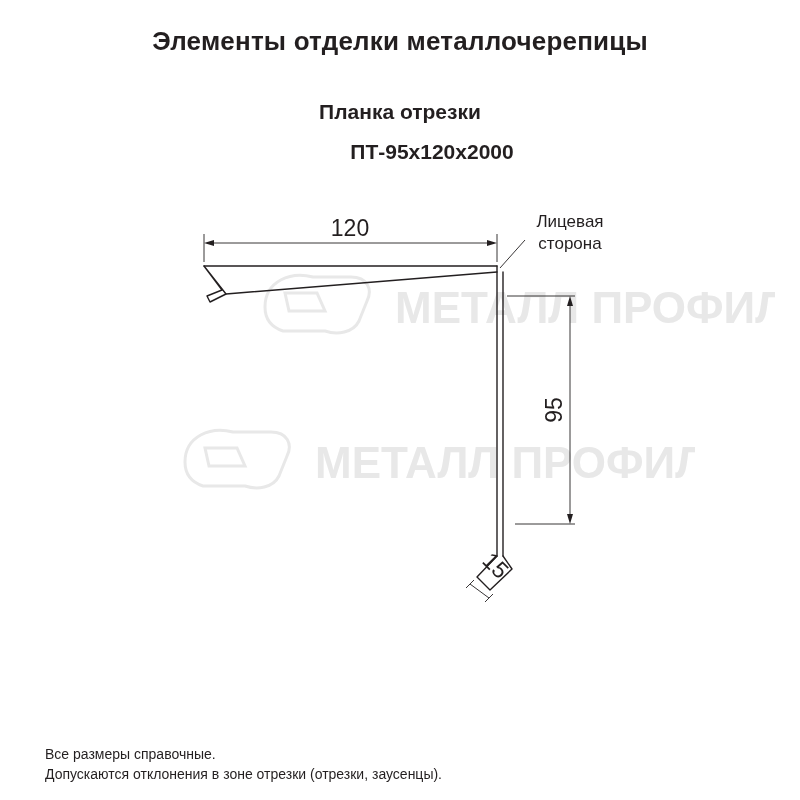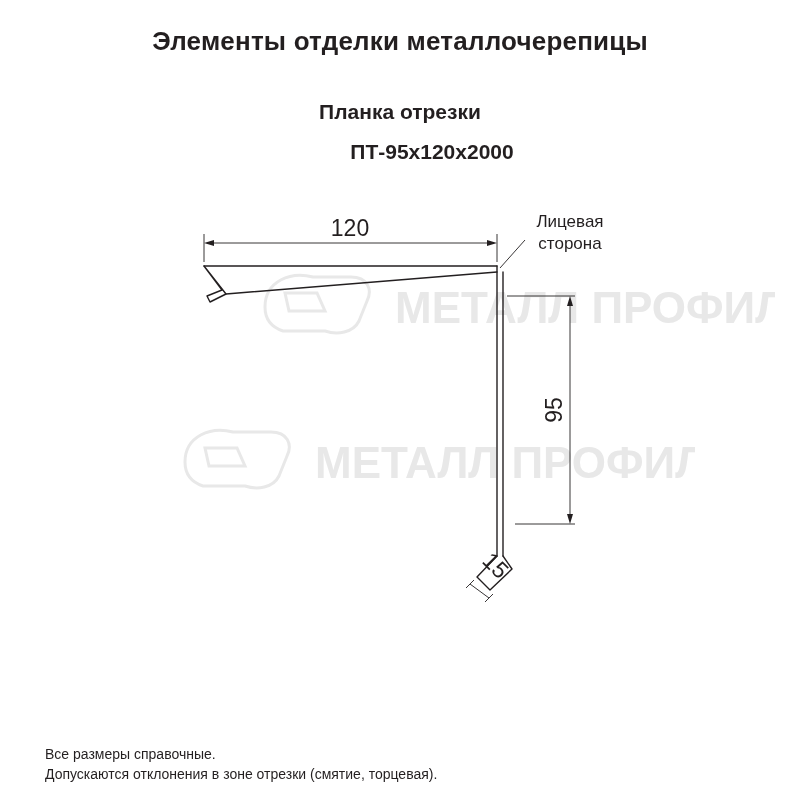--- a/index.html
+++ b/index.html
@@ -140,16 +140,16 @@
 
     <g stroke="#231f20" stroke-width="0.9" fill="none">
       <path d="M500 268 L525 240"></path>
     </g>
     <text x="570" y="227" text-anchor="middle" font-family="Liberation Sans, sans-serif" font-size="17" fill="#231f20">Лицевая</text>
     <text x="570" y="249" text-anchor="middle" font-family="Liberation Sans, sans-serif" font-size="17" fill="#231f20">сторона</text>
   </svg>
 
   <div class="footnotes">
     <div>Все размеры справочные.</div>
-    <div>Допускаются отклонения в зоне отрезки (смятие, торцевая).</div>
+    <div>Допускаются отклонения в зоне отрезки (отрезки, заусенцы).</div>
   </div>
 
 </div>
 
 </body></html>

